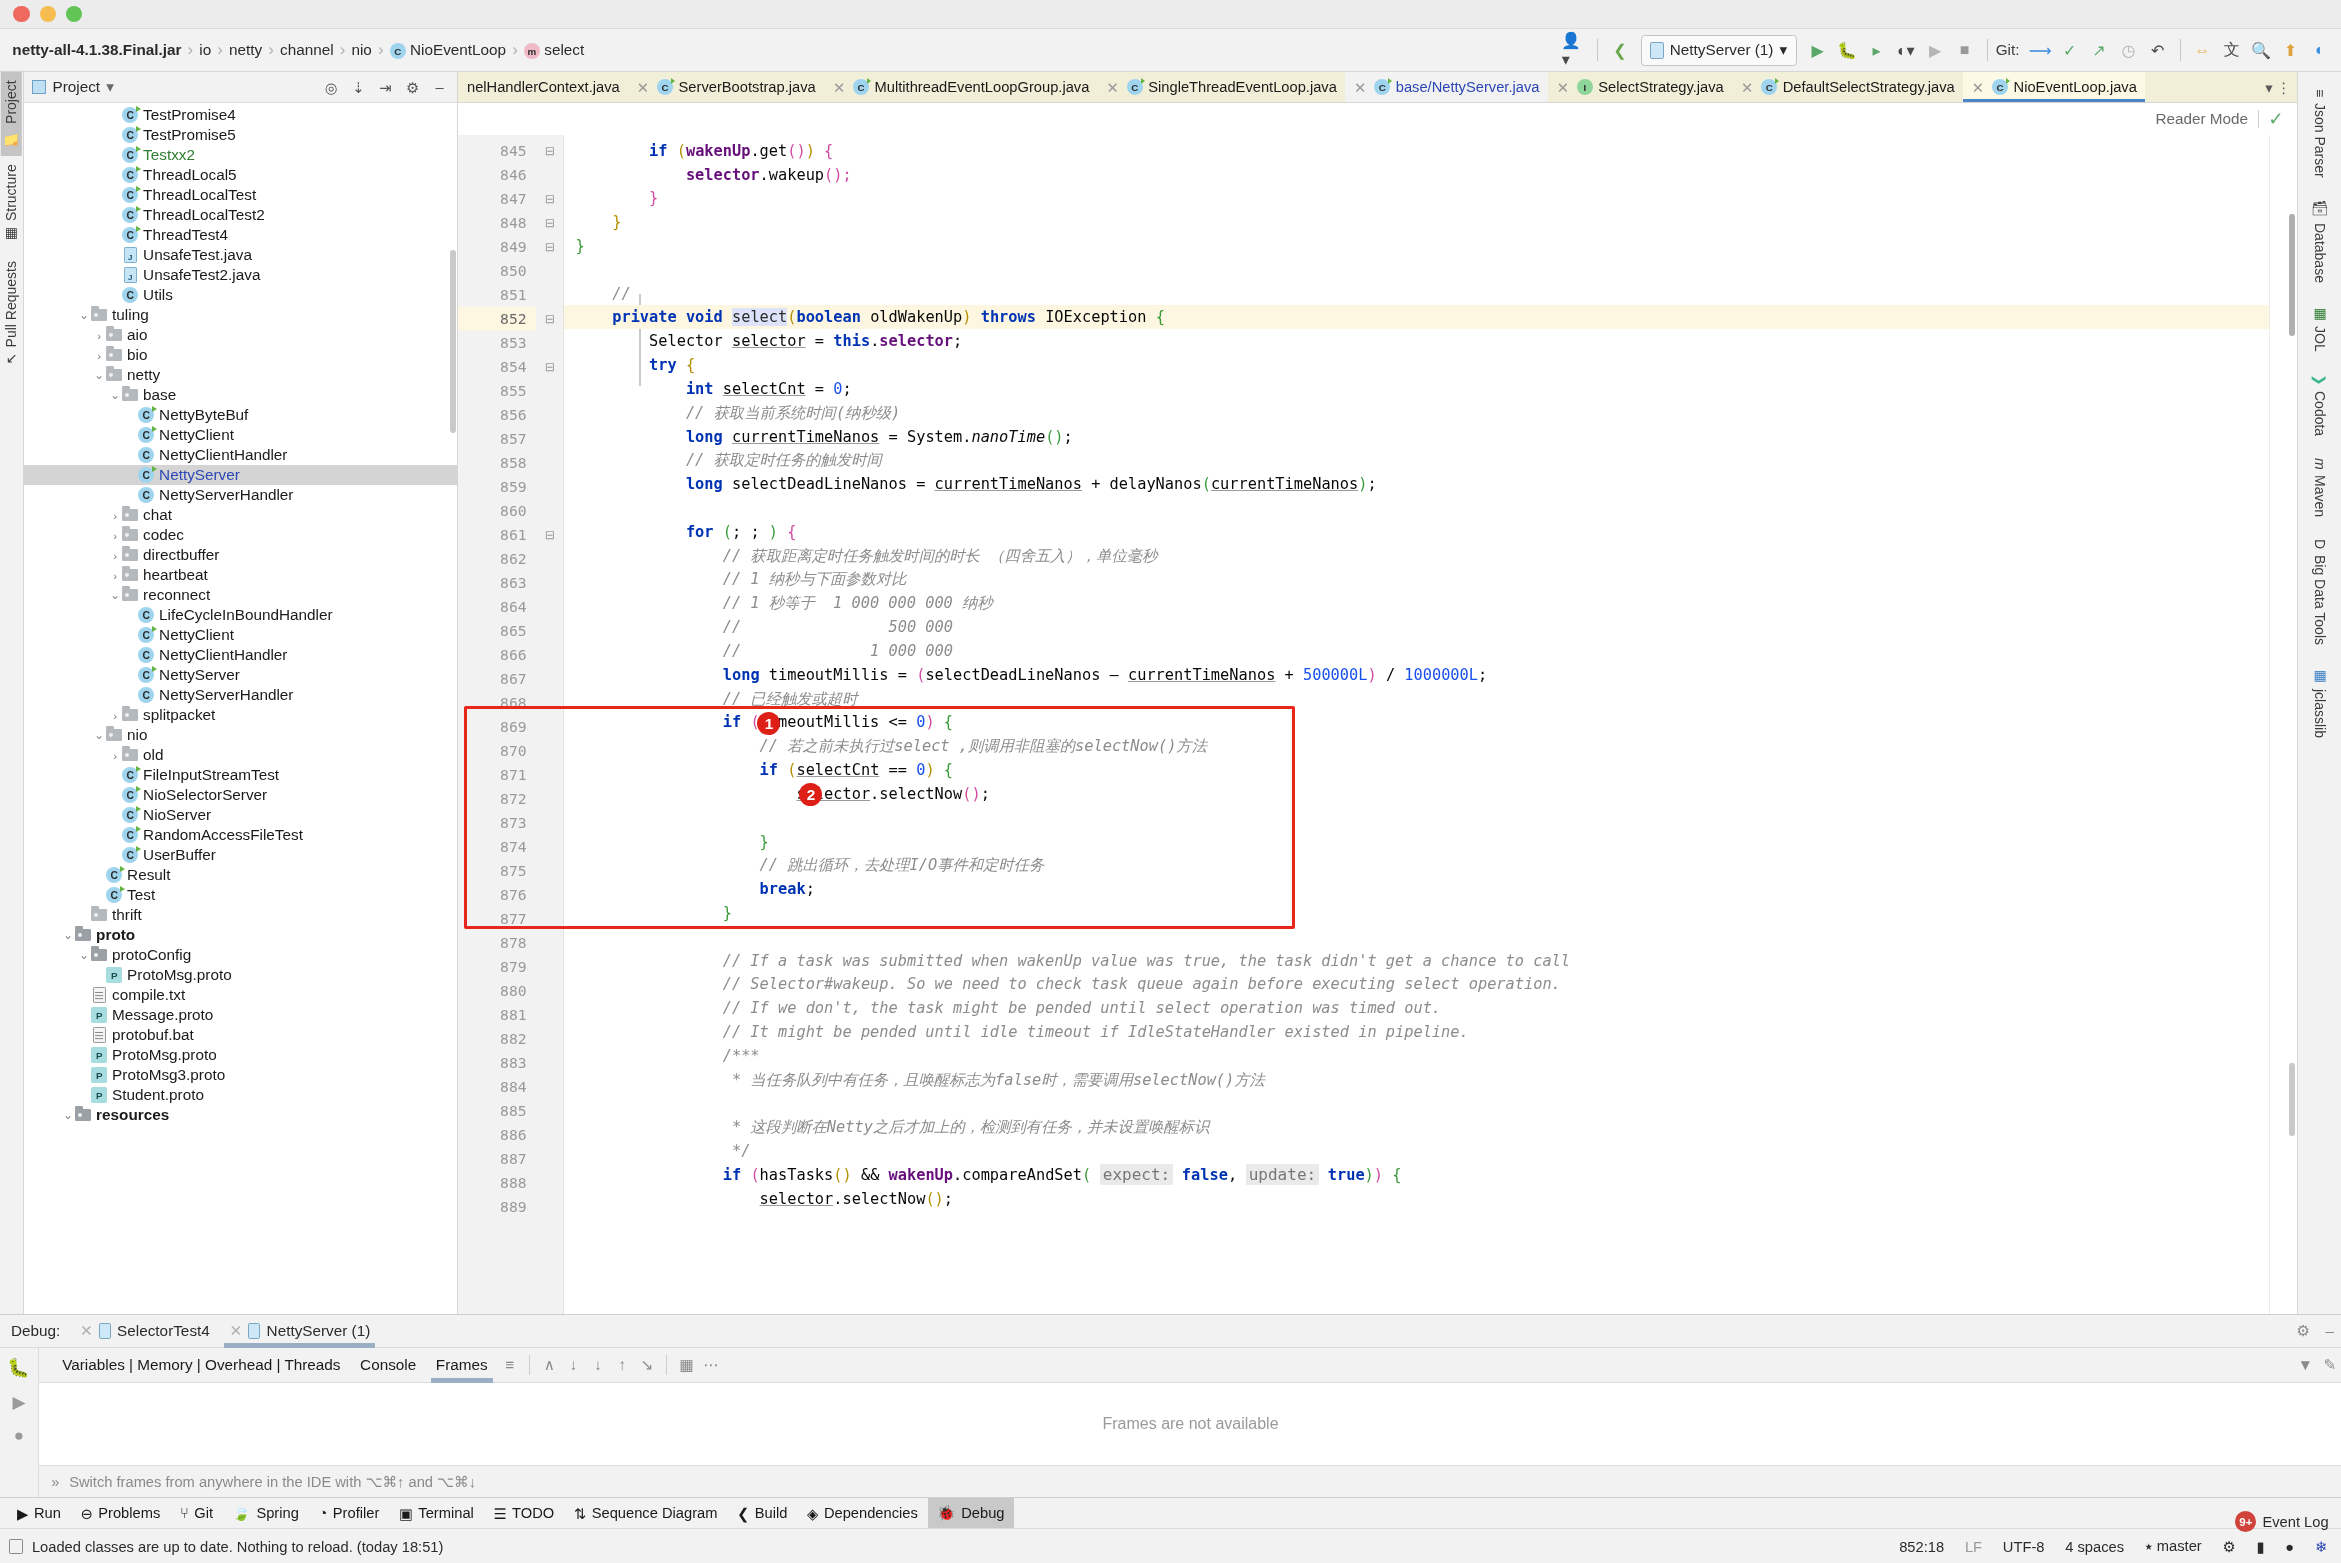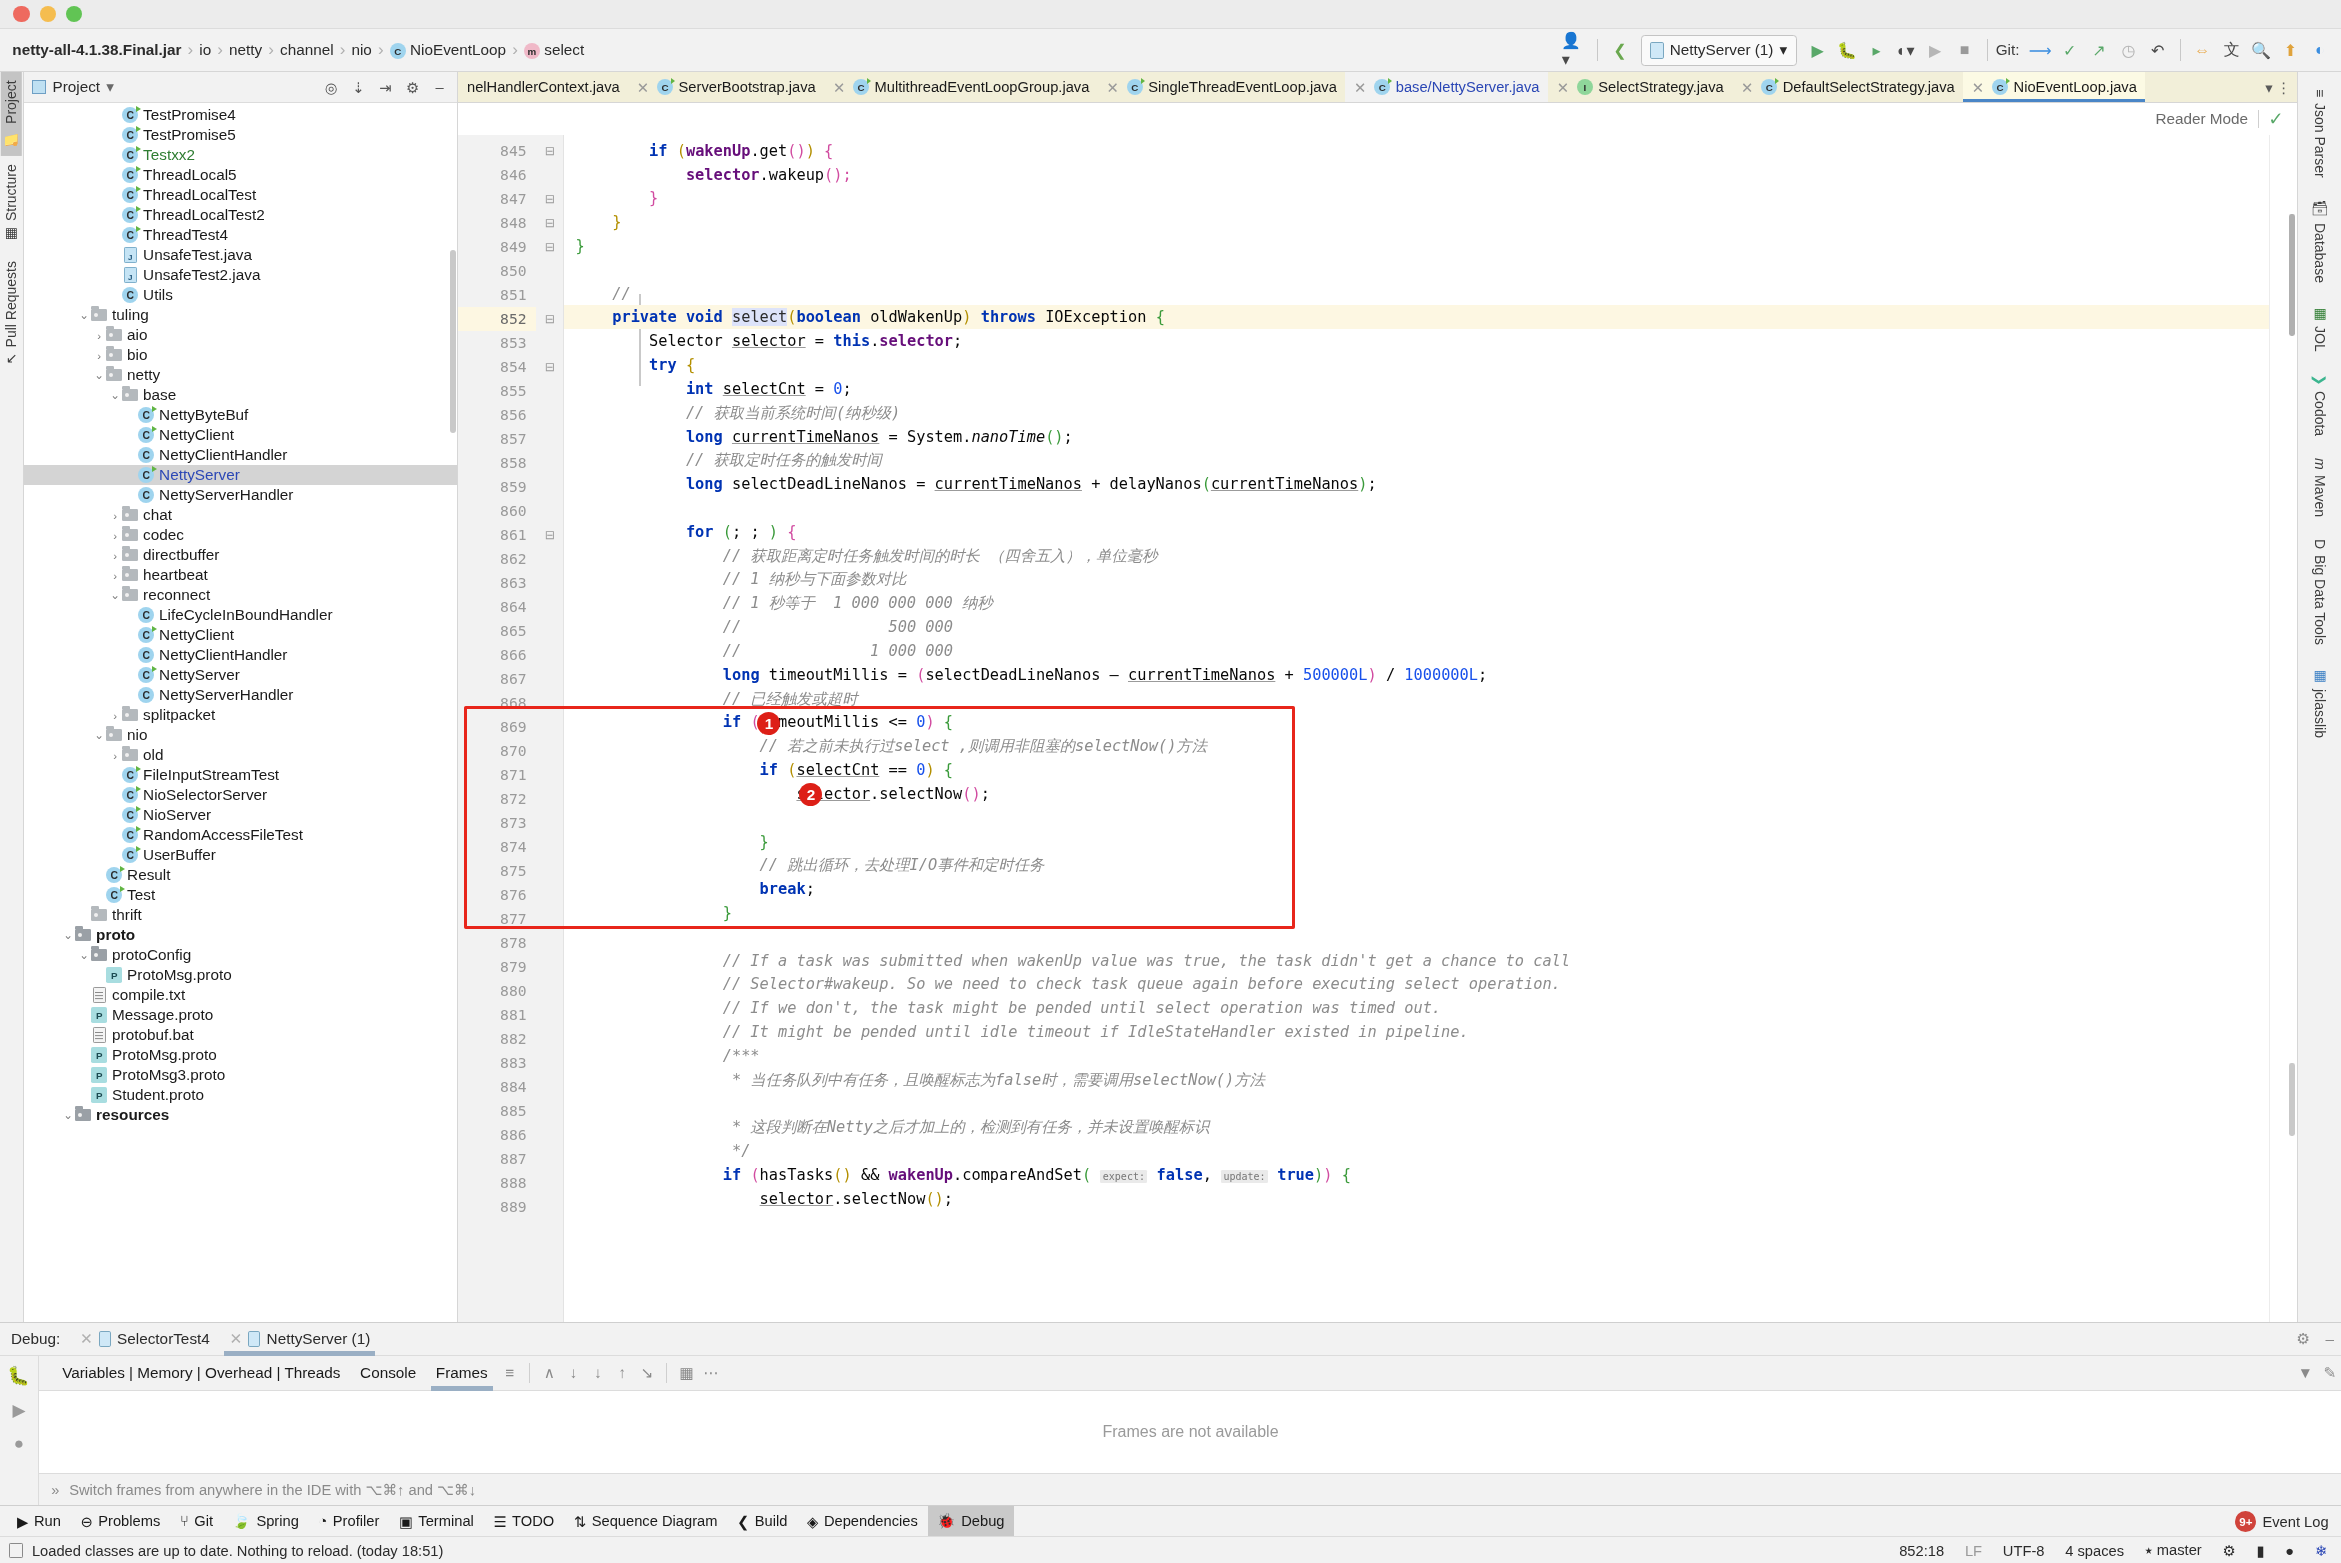--- a/index.html
+++ b/index.html
@@ -185,21 +185,21 @@
   .pln{color:#080808;}
   .cmt{color:#8c8c8c;font-style:italic;}
   .num{color:#1750eb;}
   .fld{color:#660e7a;font-weight:bold;}
   .loc{color:#080808;text-decoration:underline;text-decoration-color:#9b9b9b;}
   .mi{color:#080808;font-style:italic;}
   .br1{color:#b38f00;}
   .br2{color:#d14ba0;}
   .br3{color:#3a9a3a;}
   .hl{background:#dde3fa;}
-  .param{background:#eaeaea;color:#777;font-size:10px;padding:0.6px 2.4px;border-radius:1.2px;font-style:normal;text-align:right;}
+  .param{background:#eaeaea;color:#777;font-size:16px;padding:0.6px 2.4px;border-radius:1.2px;font-style:normal;text-align:right;}
   .selbar{position:absolute;left:0;top:0;bottom:0;width:1.8px;background:#c9c9c9;}
 
   .redbox{
     position:absolute;border:3.1px solid #e8261b;border-radius:1.8px;
     pointer-events:none;
   }
   .badge{
     position:absolute;width:23px;height:23px;border-radius:50%;
     background:#dd1f17;color:#fff;font-size:15.3px;font-weight:bold;
     display:flex;align-items:center;justify-content:center;
@@ -262,21 +262,21 @@
   }
 
   
   .toolbar-bottom{
     height:31px;background:#f2f2f2;border-top:0.6px solid #cfcfcf;
     display:flex;align-items:center;font-size:14.7px;padding-left:7.3px;
   }
   .bbtn{display:flex;align-items:center;gap:5.5px;padding:0 9.8px;height:31px;color:#1a1a1a;}
   .bbtn.active{background:#c9c9c9;}
   .statusbar{
-    height:28px;background:#f2f2f2;border-top:0.6px solid #dcdcdc;
+    height:36px;background:#f2f2f2;border-top:0.6px solid #dcdcdc;
     display:flex;align-items:center;font-size:14.7px;color:#2b2b2b;padding:0 8.6px;gap:8.6px;
   }
   .st-spacer{flex:1;}
   .st-item{padding:0 6.1px;white-space:nowrap;}
   .st-item.dim{color:#9a9a9a;}
   .evlog{
     position:absolute;right:13.4px;bottom:32px;display:flex;align-items:center;gap:6.1px;font-size:14.7px;
   }
   .evbadge{
     width:21px;height:21px;border-radius:50%;background:#d0433b;color:#fff;

